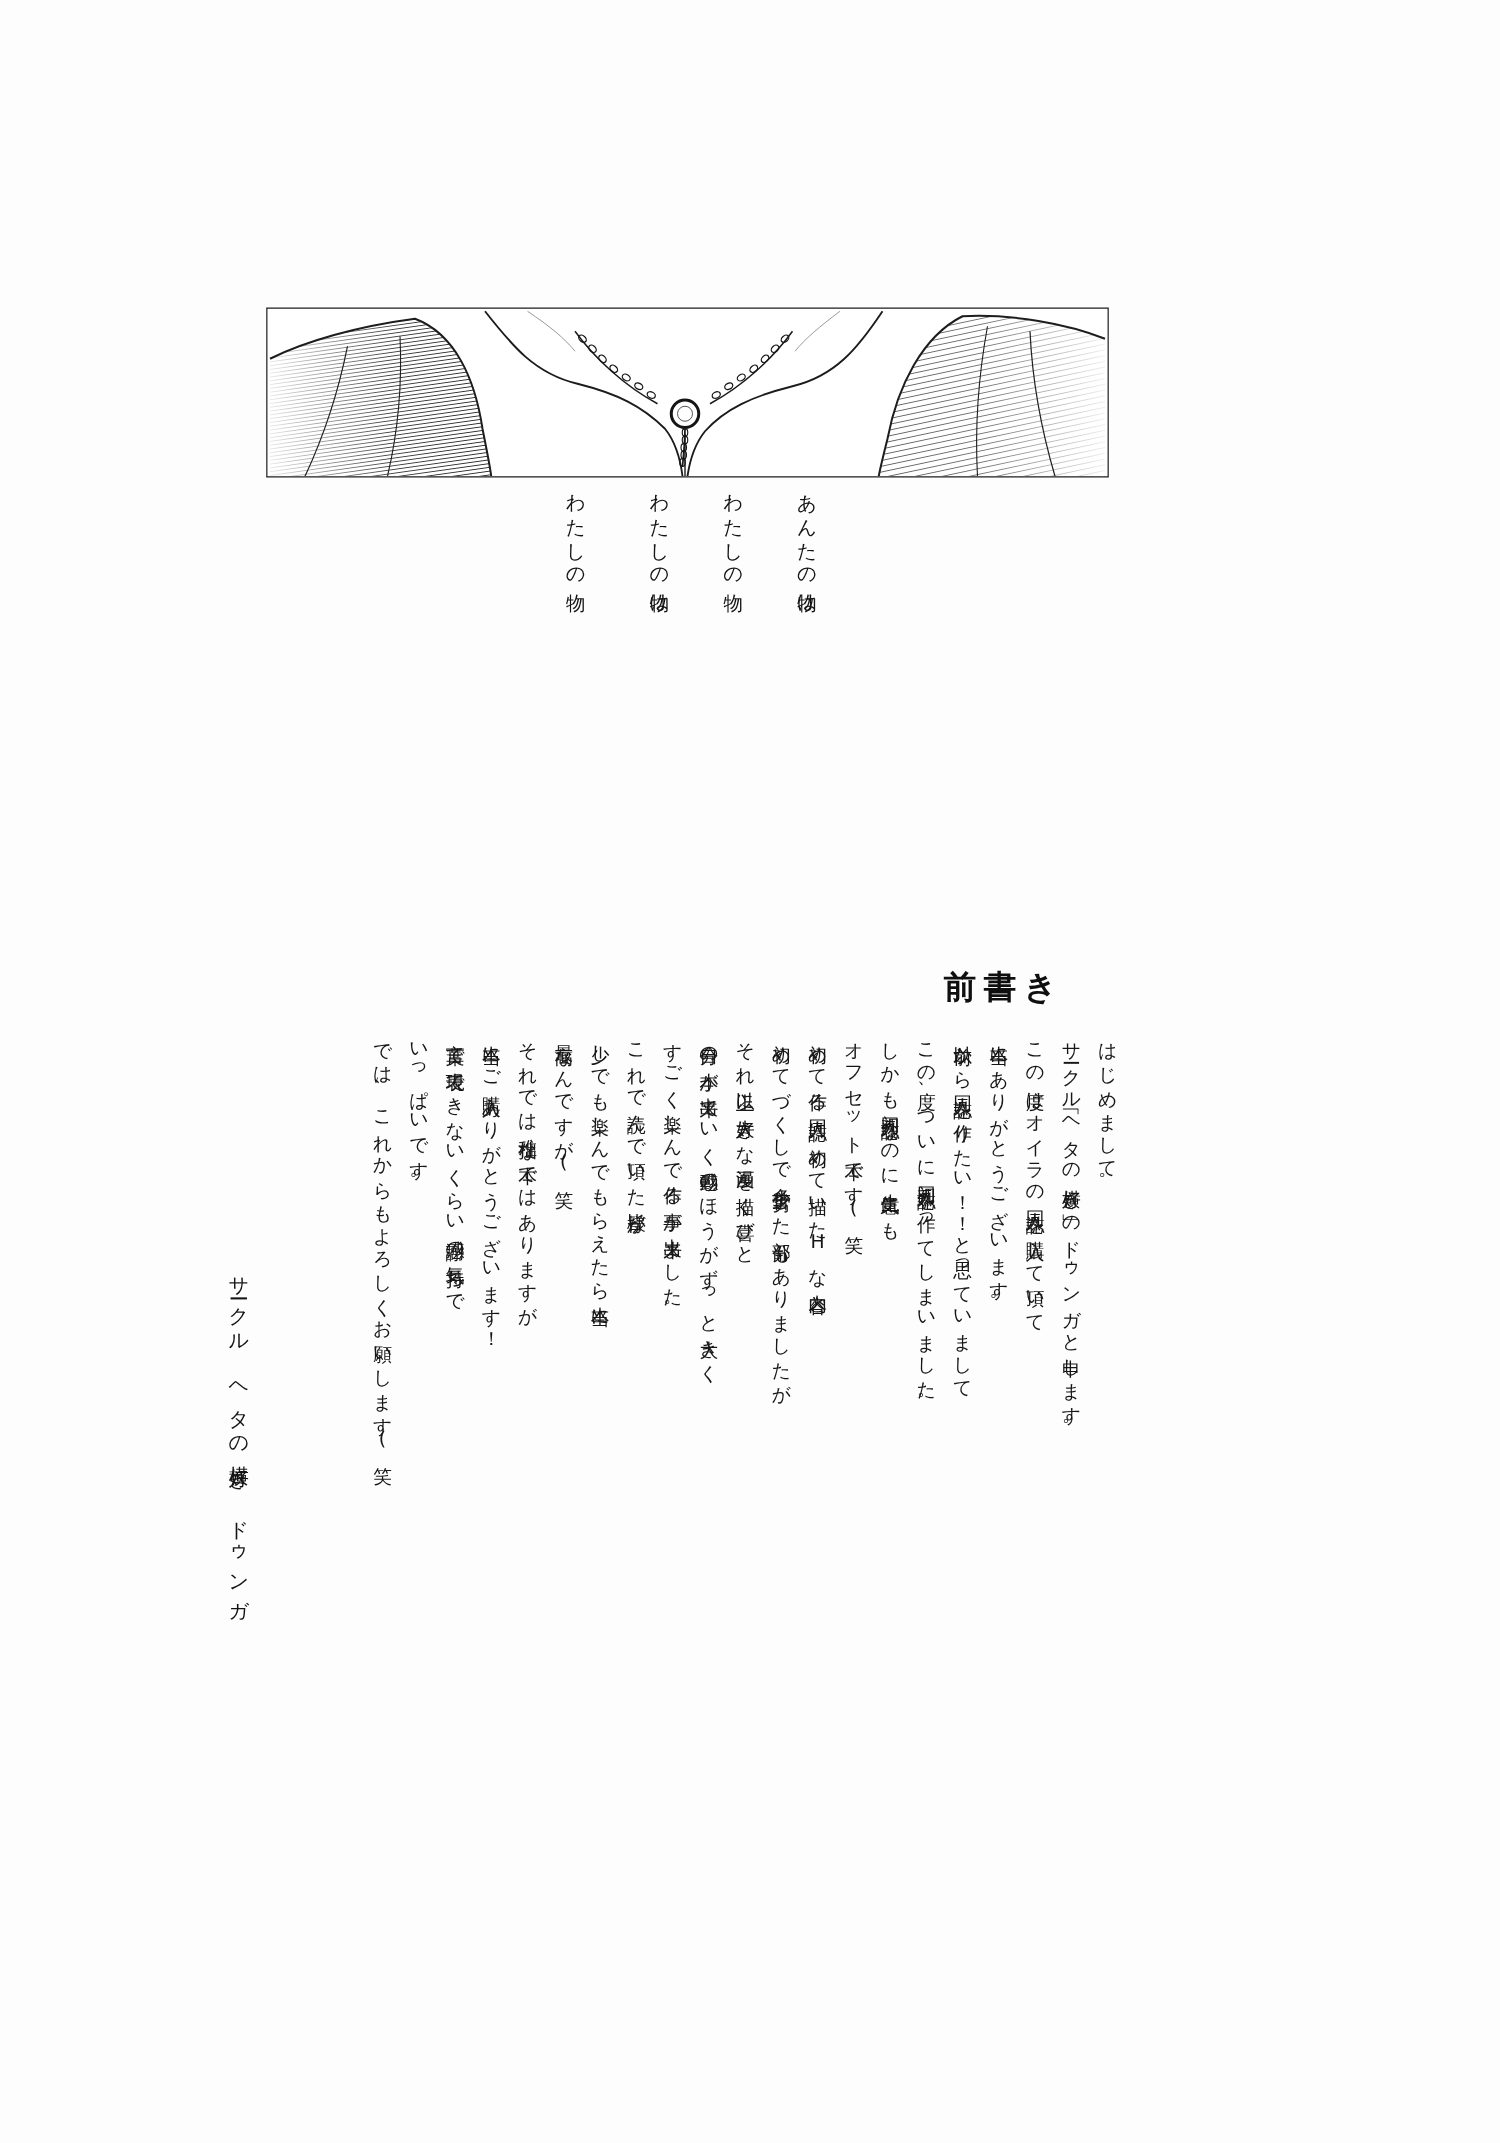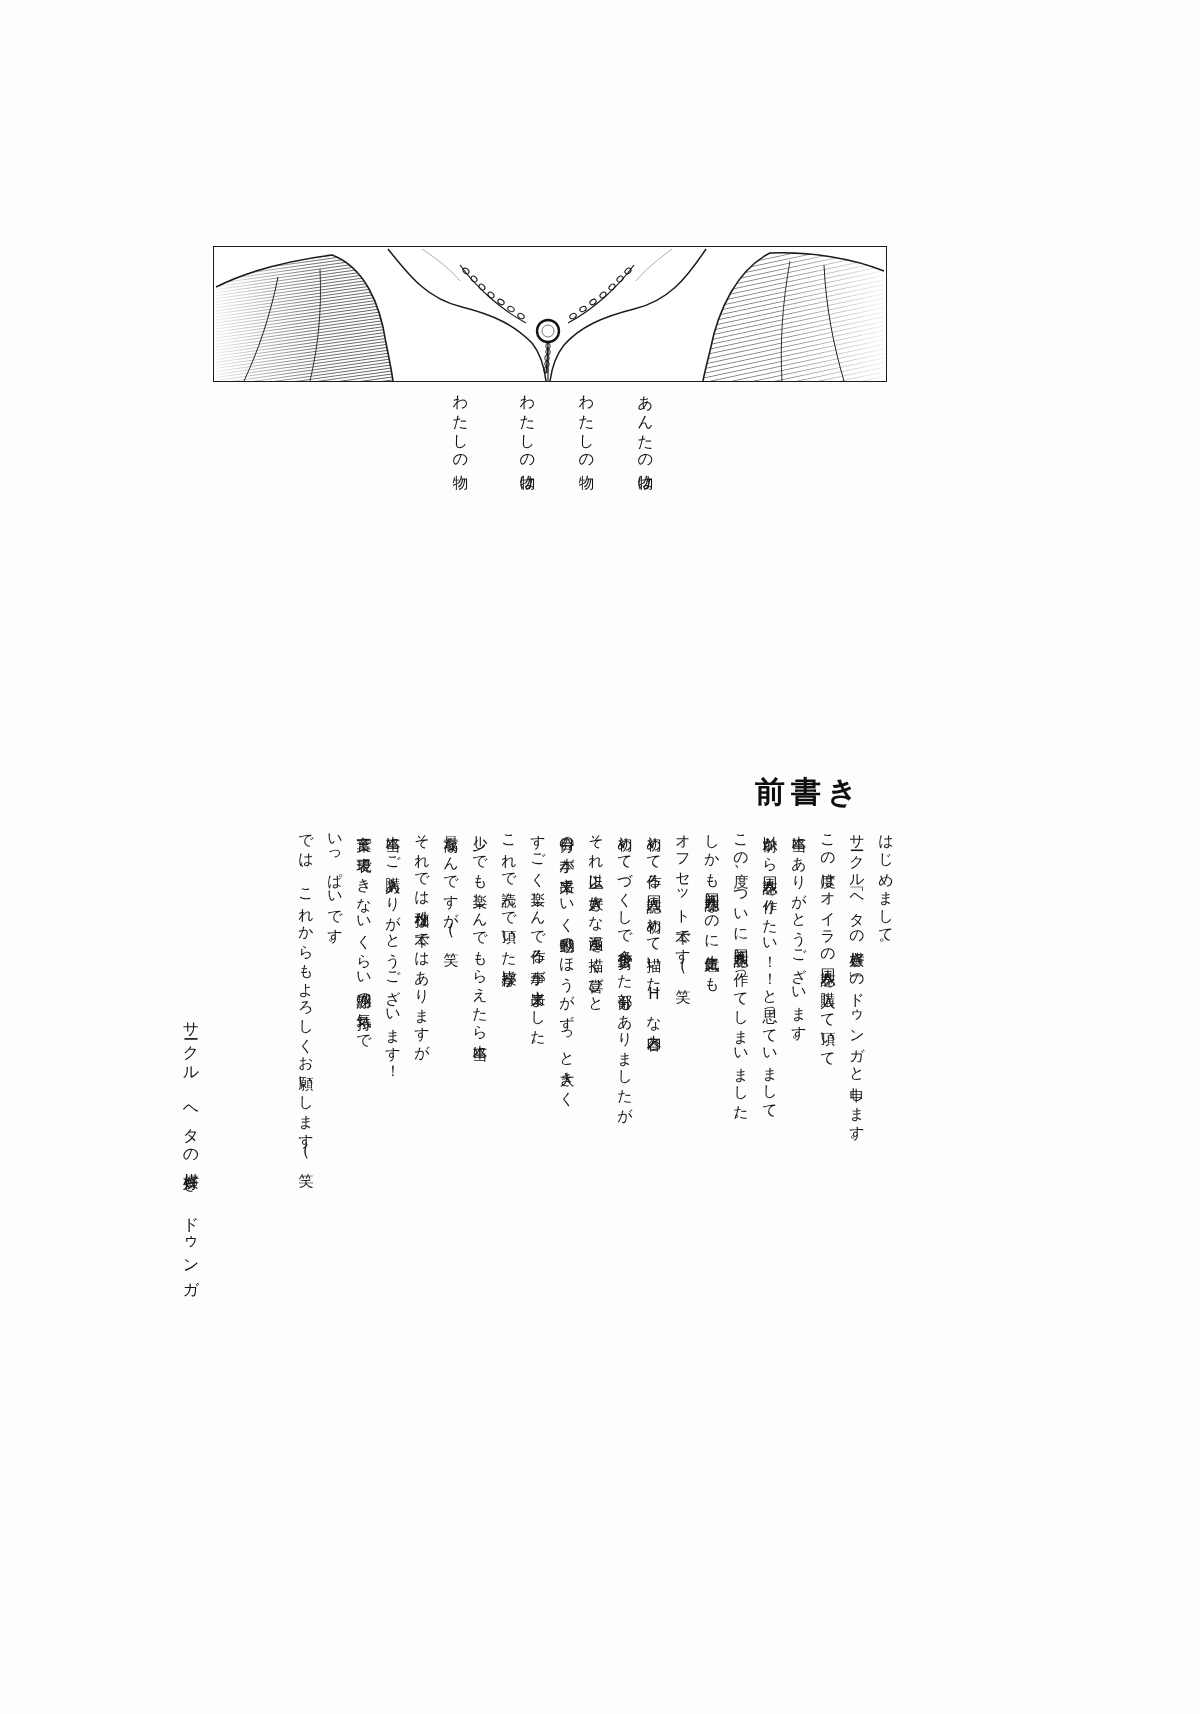--- a/index.html
+++ b/index.html
@@ -49,21 +49,21 @@
   #dlg1 { left: 578px; top: 384px; }
   #dlg2 { left: 519px; top: 384px; }
   #dlg3 { left: 452px; top: 384px; }
 
   
   #preface-title {
     position: absolute;
     left: 755px;
     top: 772px;
     font-family: "DejaVu Sans", sans-serif;
-    font-size: 30px;
+    font-size: 26px;
     font-weight: bold;
     letter-spacing: 6px;
     color: #0f0f0f;
   }
 
   
   #preface-body {
     position: absolute;
     right: 307px;
     top: 824px;

